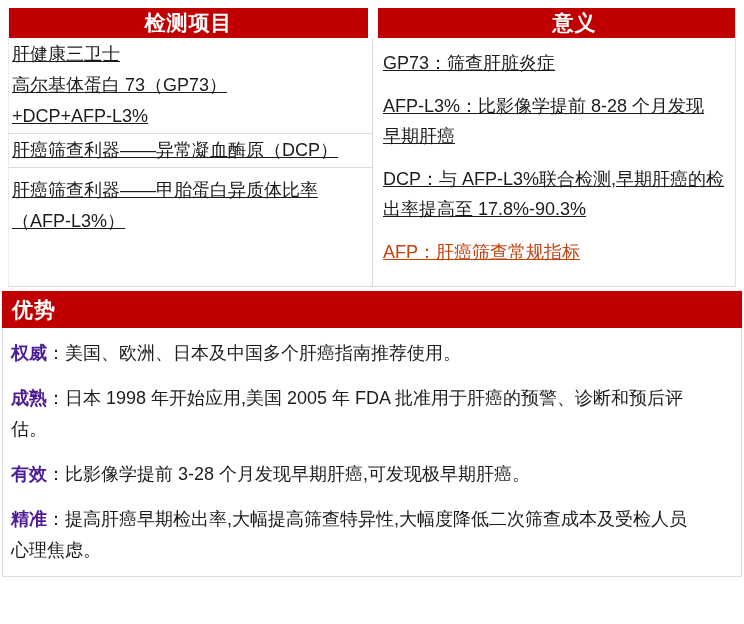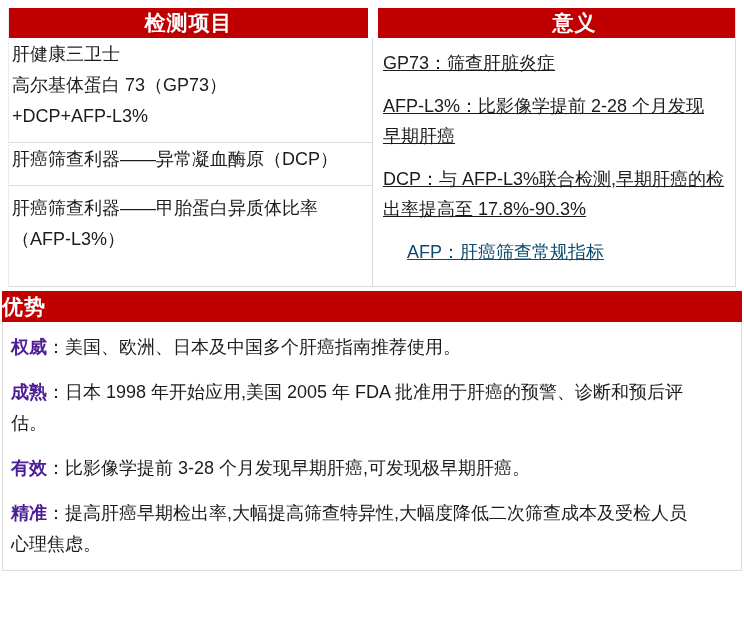--- a/index.html
+++ b/index.html
@@ -37,46 +37,47 @@
   .col-left .hdr { margin-right: 5px; }
   .col-right .hdr { margin-left: 5px; padding-left: 36px; }
 
   .left-body {
     flex: 1; display: flex; flex-direction: column;
     border-right: 1px solid #d9d9d9;
   }
   .cell {
     font-size: 18px;
     line-height: 31px;
-    padding: 1px 4px 10px 3px;
+    padding: 1px 4px 1px 3px;
     white-space: pre-wrap;
     color: #1c1c1c;
+    text-decoration: underline;
   }
   .cell.row-sep { border-bottom: 1px solid #dcdcdc; }
   .cell.grow { flex: 1; margin-top: 6px; }
 
   .right-body {
     flex: 1;
     padding: 10px 6px 0 10px;
     font-size: 18px;
     line-height: 30px;
   }
   p.sig { margin: 0 0 13px 0; white-space: pre-wrap; color: #1c1c1c; text-decoration: underline; }
-  p.sig.muted { color: #0c4a6e; margin-left: 24px; }
+  p.sig.muted { color: #c2410c; }
 
   
   .adv { margin: 4px 2px 0 2px; }
   .adv-hdr {
-    height: 31px;
+    height: 37px;
     background: #c00000;
     color: #ffffff;
     font-weight: 700;
     font-size: 21px;
     display: flex; align-items: center;
-    padding: 0 0;
+    padding: 0 10px;
     letter-spacing: 1px;
   }
   .adv-body {
     border: 1px solid #dcdcdc;
     border-top: 0;
     padding: 10px 8px;
     box-sizing: border-box;
   }
   p.adv-item {
     margin: 0 0 14px 0;
@@ -104,21 +105,21 @@
         <div class="cell row-sep">肝癌筛查利器——异常凝血酶原（DCP）</div>
         <div class="cell grow">肝癌筛查利器——甲胎蛋白异质体比率
 （AFP-L3%）</div>
       </div>
     </div>
 
     <div class="col-right">
       <div class="hdr">意义</div>
       <div class="right-body">
         <p class="sig">GP73：筛查肝脏炎症</p>
-        <p class="sig">AFP-L3%：比影像学提前 2-28 个月发现
+        <p class="sig">AFP-L3%：比影像学提前 8-28 个月发现
 早期肝癌</p>
         <p class="sig">DCP：与 AFP-L3%联合检测,早期肝癌的检
 出率提高至 17.8%-90.3%</p>
         <p class="sig muted">AFP：肝癌筛查常规指标</p>
       </div>
     </div>
 
   </div>
 
   <div class="adv">

